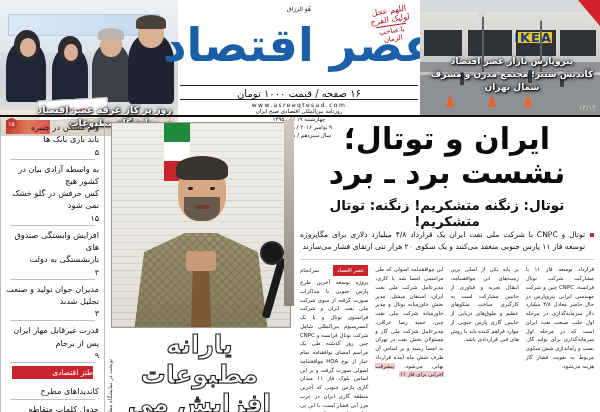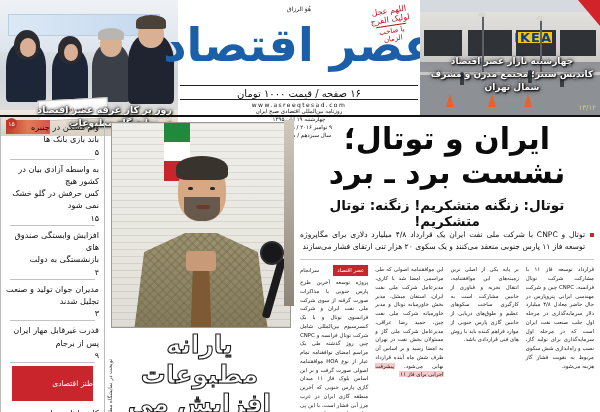--- a/index.html
+++ b/index.html
@@ -100,21 +100,21 @@
 
   .band-rule{position:absolute;left:0;top:115px;width:600px;height:1.5px;background:#111;}
 
   
   .sidebar{position:absolute;left:0;top:118px;width:104px;height:294px;
     border-left:1px solid #bbb;padding:0 5px;box-sizing:border-box;}
   .sb-item{}
   .sb-t{font-size:8.2px;line-height:1.5;color:#111;padding:3px 0 2px;}
   .sb-num{font-size:8px;color:#111;padding-bottom:2px;}
   .sb-sep{height:1px;background:#c3c3c3;margin:0 4px;}
-  .sb-tag{background:#c8262c;color:#fff;font-size:7.5px;padding:13px 0;margin:3px 6px;}
+  .sb-tag{background:#c8262c;color:#fff;font-size:7.5px;padding:2px 0;margin:3px 6px;}
 
   
   .center{position:absolute;left:104px;top:118px;width:190px;height:294px;
     border-left:1px solid #bbb;box-sizing:border-box;}
   .c-photo{position:absolute;left:6px;top:4px;width:178px;height:204px;
     border:1px solid #999;overflow:hidden;
     background:linear-gradient(180deg,#efeee9 0%,#e8e6df 60%,#dedcd4 100%);}
   .cp-wallpaper{position:absolute;inset:0;
     background:repeating-linear-gradient(0deg,rgba(90,90,90,.13) 0 1px,transparent 1px 7px);}
   .cp-flag{position:absolute;left:52px;top:0;width:26px;height:58px;
@@ -244,21 +244,21 @@
       <div class="pr-lamp" style="left:116px;top:16px;"></div>
       <div class="pr-curb"></div>
       <div class="pr-road"></div>
       <div class="pr-ped" style="left:40px;bottom:30px;"></div>
       <div class="pr-ped" style="left:108px;bottom:32px;"></div>
       <div class="pr-ped" style="left:140px;bottom:28px;"></div>
       <div class="pr-cone" style="left:26px;"></div>
       <div class="pr-cone" style="left:68px;"></div>
       <div class="pr-cone" style="left:104px;"></div>
       <div class="pr-cap">
-        <div>چهارشنبه بازار عصر اقتصاد</div>
+        <div>پتروپارس بازار عصر اقتصاد</div>
         <div>کاندیس سنتر؛ مجتمع مدرن و مشرف</div>
         <div>شمال تهران</div>
       </div>
       <div class="pr-wm">۱۳/۱۲</div>
       <div class="wedge-r"></div>
     </div>
   </div>
 
   <div class="band-rule"></div>
 

